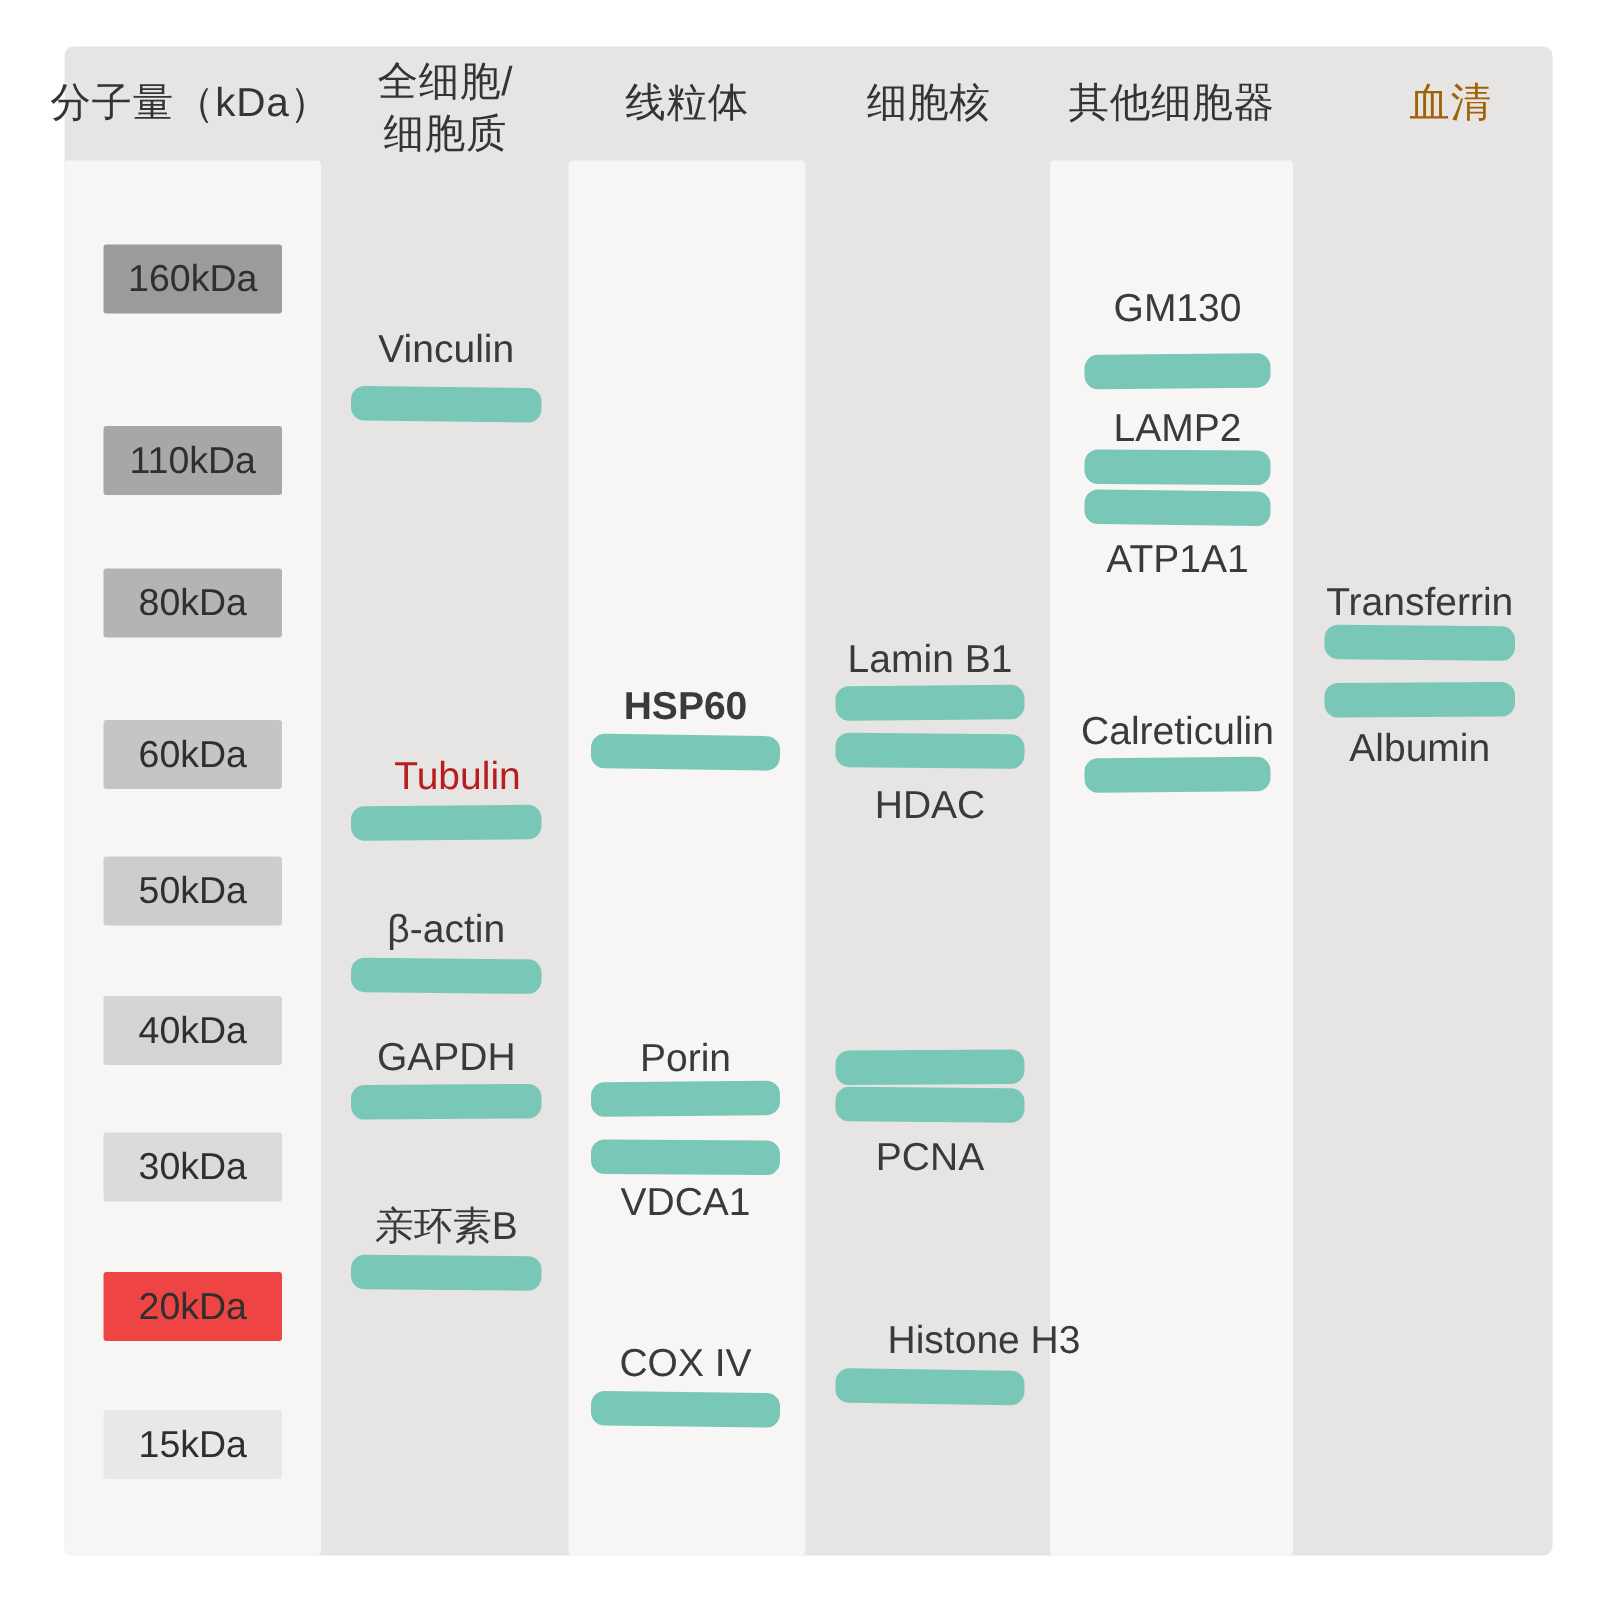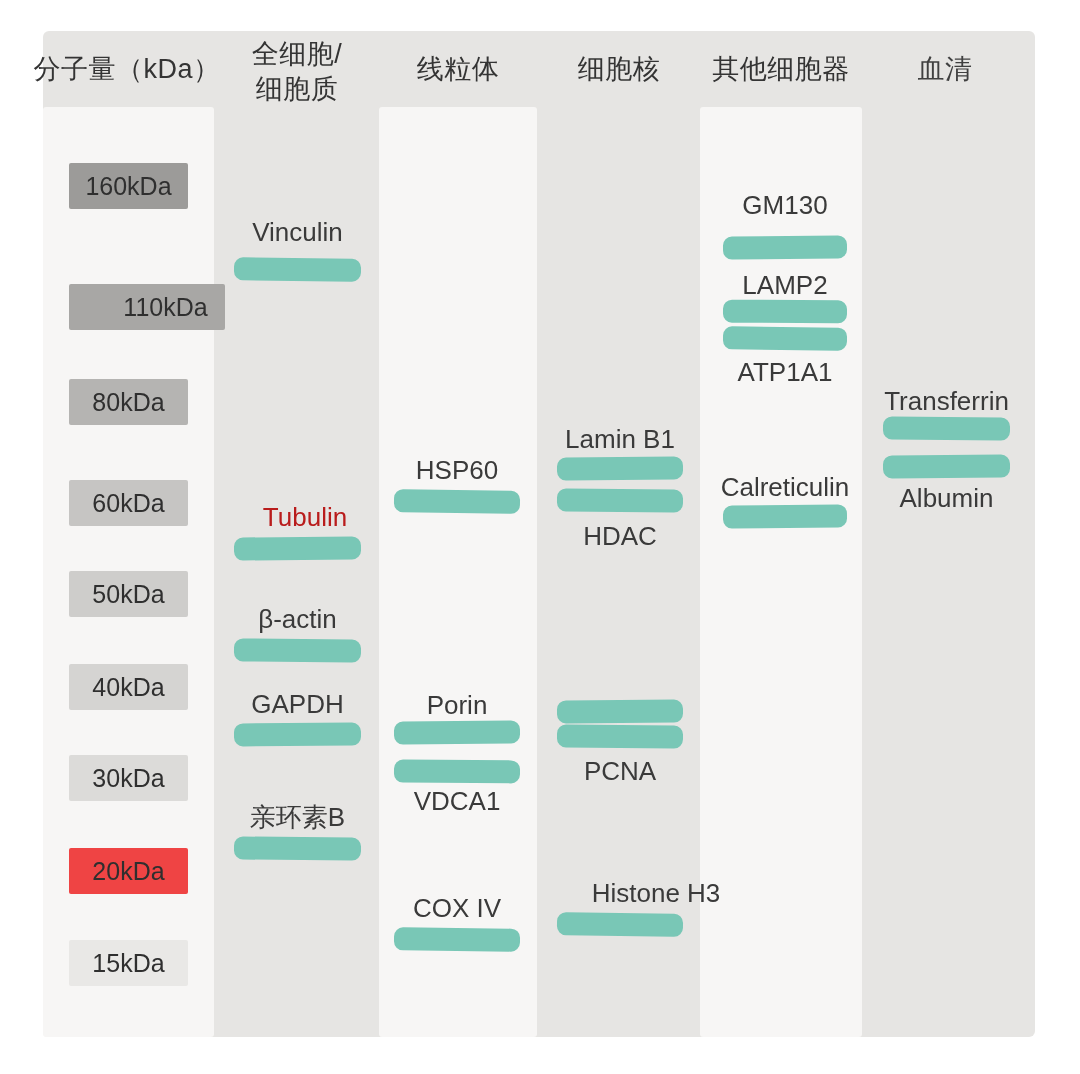--- a/index.html
+++ b/index.html
@@ -32,42 +32,42 @@
     <div class="board" style="left: 43px; top: 31px; width: 992px; height: 1006px; background: rgb(230, 229, 227);"></div>
     <div class="stripe" style="left: 43px; top: 107px; width: 171px; height: 930px; background: rgb(247, 246, 245);"></div>
     <div class="stripe" style="left: 379px; top: 107px; width: 158px; height: 930px; background: rgb(247, 246, 245);"></div>
     <div class="stripe" style="left: 700px; top: 107px; width: 162px; height: 930px; background: rgb(247, 246, 245);"></div>
     <div class="header-label" style="left: 127px; top: 69px; color: rgb(52, 52, 52);">分子量（kDa）</div>
     <div class="header-label" style="left: 297px; top: 72px; color: rgb(52, 52, 52);">全细胞/
 细胞质</div>
     <div class="header-label" style="left: 458px; top: 69px; color: rgb(52, 52, 52);">线粒体</div>
     <div class="header-label" style="left: 619px; top: 69px; color: rgb(52, 52, 52);">细胞核</div>
     <div class="header-label" style="left: 781px; top: 69px; color: rgb(52, 52, 52);">其他细胞器</div>
-    <div class="header-label" style="left: 945px; top: 69px; color: #404040; text-align: center;">血清</div>
+    <div class="header-label" style="left: 967px; top: 69px; color: #a16207; text-align: center;">血清</div>
     <div class="ladder-box" style="left: 69px; top: 163px; width: 119px; height: 46px; background: rgb(156, 155, 153);">160kDa</div>
-    <div class="ladder-box" style="left: 69px; top: 284px; width: 119px; height: 46px; background: rgb(168, 167, 165); padding-left: 37px;">110kDa</div>
+    <div class="ladder-box" style="left: 69px; top: 284px; width: 119px; height: 46px; background: rgb(168, 167, 165);">110kDa</div>
     <div class="ladder-box" style="left: 69px; top: 379px; width: 119px; height: 46px; background: rgb(181, 180, 178);">80kDa</div>
     <div class="ladder-box" style="left: 69px; top: 480px; width: 119px; height: 46px; background: rgb(198, 197, 195);">60kDa</div>
     <div class="ladder-box" style="left: 69px; top: 571px; width: 119px; height: 46px; background: rgb(206, 205, 203);">50kDa</div>
     <div class="ladder-box" style="left: 69px; top: 664px; width: 119px; height: 46px; background: rgb(213, 212, 210);">40kDa</div>
     <div class="ladder-box" style="left: 69px; top: 755px; width: 119px; height: 46px; background: rgb(220, 219, 217);">30kDa</div>
     <div class="ladder-box" style="left: 69px; top: 848px; width: 119px; height: 46px; background: #ef4444;">20kDa</div>
     <div class="ladder-box" style="left: 69px; top: 940px; width: 119px; height: 46px; background: rgb(233, 232, 230);">15kDa</div>
     <div class="band" style="left: 234px; top: 258px; width: 127px; height: 23px; background: rgb(121, 199, 182); border-radius: 9px; transform: rotate(0.7deg);"></div>
     <div class="protein-label" style="left: 297.5px; top: 232px; color: rgb(58, 58, 58);">Vinculin</div>
     <div class="band" style="left: 234px; top: 537px; width: 127px; height: 23px; background: rgb(121, 199, 182); border-radius: 9px; transform: rotate(-0.5deg);"></div>
     <div class="protein-label" style="left: 305px; top: 517px; color: #b91c1c;">Tubulin</div>
     <div class="band" style="left: 234px; top: 639px; width: 127px; height: 23px; background: rgb(121, 199, 182); border-radius: 9px; transform: rotate(0.6deg);"></div>
     <div class="protein-label" style="left: 297.5px; top: 619px; color: rgb(58, 58, 58);">β-actin</div>
     <div class="band" style="left: 234px; top: 723px; width: 127px; height: 23px; background: rgb(121, 199, 182); border-radius: 9px; transform: rotate(-0.4deg);"></div>
     <div class="protein-label" style="left: 297.5px; top: 704px; color: rgb(58, 58, 58);">GAPDH</div>
     <div class="band" style="left: 234px; top: 837px; width: 127px; height: 23px; background: rgb(121, 199, 182); border-radius: 9px; transform: rotate(0.5deg);"></div>
     <div class="protein-label" style="left: 297.5px; top: 817px; color: rgb(58, 58, 58);">亲环素B</div>
     <div class="band" style="left: 394px; top: 490px; width: 126px; height: 23px; background: rgb(121, 199, 182); border-radius: 9px; transform: rotate(0.8deg);"></div>
-    <div class="protein-label" style="left: 457px; top: 470px; color: rgb(58, 58, 58);">HSP60</div>
+    <div class="protein-label" style="left: 457px; top: 470px; color: rgb(58, 58, 58); font-weight: bold;">HSP60</div>
     <div class="band" style="left: 394px; top: 721px; width: 126px; height: 23px; background: rgb(121, 199, 182); border-radius: 9px; transform: rotate(-0.6deg);"></div>
     <div class="protein-label" style="left: 457px; top: 705px; color: rgb(58, 58, 58);">Porin</div>
     <div class="band" style="left: 394px; top: 760px; width: 126px; height: 23px; background: rgb(121, 199, 182); border-radius: 9px; transform: rotate(0.4deg);"></div>
     <div class="protein-label" style="left: 457px; top: 801px; color: rgb(58, 58, 58);">VDCA1</div>
     <div class="band" style="left: 394px; top: 928px; width: 126px; height: 23px; background: rgb(121, 199, 182); border-radius: 9px; transform: rotate(0.7deg);"></div>
     <div class="protein-label" style="left: 457px; top: 908px; color: rgb(58, 58, 58);">COX IV</div>
     <div class="band" style="left: 557px; top: 457px; width: 126px; height: 23px; background: rgb(121, 199, 182); border-radius: 9px; transform: rotate(-0.5deg);"></div>
     <div class="protein-label" style="left: 620px; top: 439px; color: rgb(58, 58, 58);">Lamin B1</div>
     <div class="band" style="left: 557px; top: 489px; width: 126px; height: 23px; background: rgb(121, 199, 182); border-radius: 9px; transform: rotate(0.6deg);"></div>
     <div class="protein-label" style="left: 620px; top: 536px; color: rgb(58, 58, 58);">HDAC</div>

